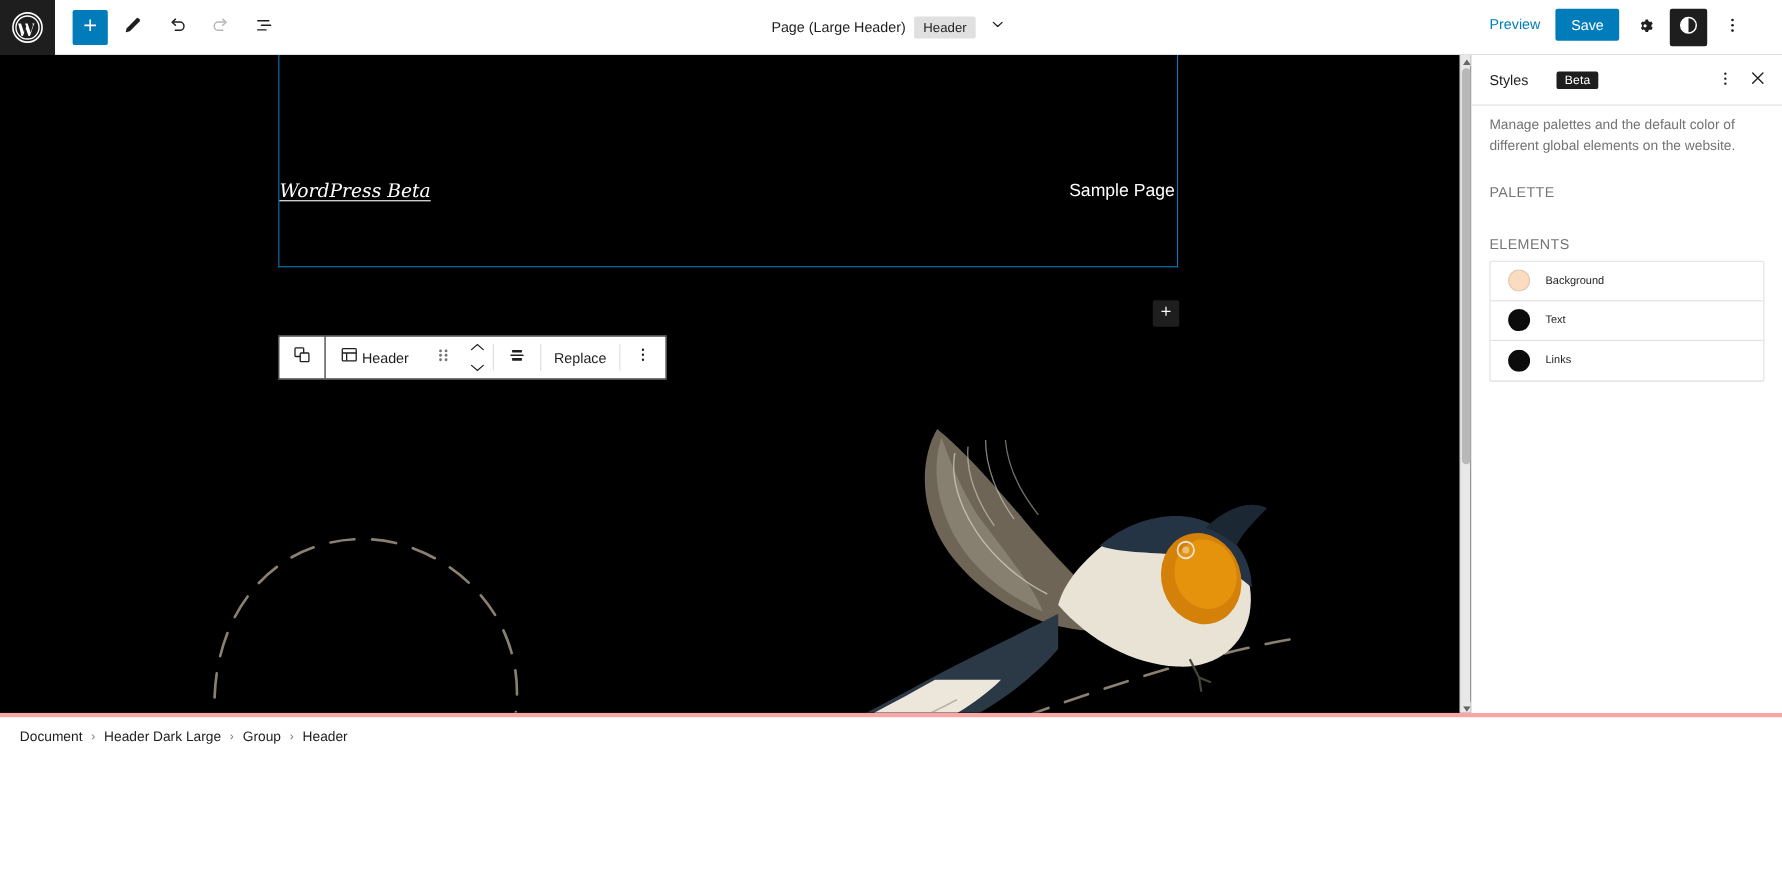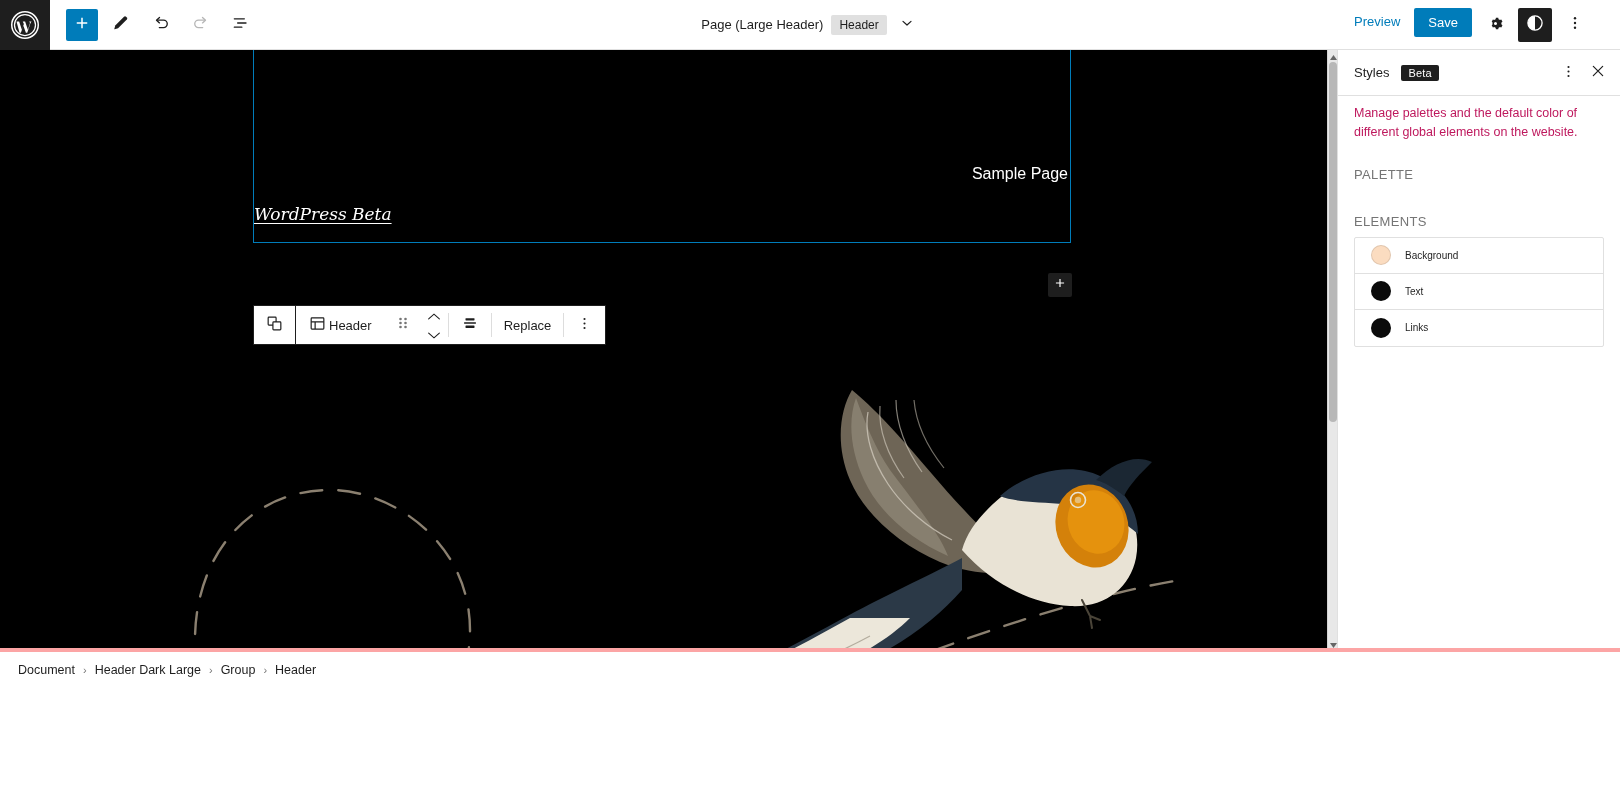--- a/index.html
+++ b/index.html
@@ -91,21 +91,20 @@
     border-top: none;
   }
   .site-title {
     position: absolute; left: 253px; top: 116px;
     font-family: "DejaVu Serif", serif;
     font-style: italic;
     font-size: 17px; color: #ffffff;
     text-decoration: underline;
     text-underline-offset: 3px;
     white-space: nowrap;
-    margin-top: 40px;
   }
   .nav-link {
     position: absolute; right: 0; top: 117px;
     font-size: 16px; color: #ffffff; white-space: nowrap;
   }
   .appender {
     position: absolute; left: 1048px; top: 223px;
     width: 24px; height: 24px;
     background: #1e1e1e; color: #fff;
     display: flex; align-items: center; justify-content: center;
@@ -150,41 +149,41 @@
   }
 
   
   .sidebar {
     width: 283px; flex: 0 0 283px;
     background: #fff; border-left: 1px solid #e0e0e0;
     display: flex; flex-direction: column;
   }
   .sb-header {
     height: 46px; display: flex; align-items: center;
-    padding: 0 8px 0 16px; border-bottom: 1px solid #e0e0e0; gap: 12px;
+    padding: 0 8px 0 16px; border-bottom: 1px solid #e0e0e0; gap: 26px;
   }
   .sb-title { font-size: 13px; color: #1e1e1e; }
   .sb-beta {
     font-size: 11px; background: #1e1e1e; color: #fff;
     padding: 2px 7px; border-radius: 2px; letter-spacing: .2px;
   }
   .sb-hdr-actions { margin-left: auto; display: flex; align-items: center; gap: 2px; }
   .sb-icon-btn {
     width: 28px; height: 28px; display: flex; align-items: center;
     justify-content: center; cursor: pointer; border-radius: 2px;
     background: transparent; border: none;
   }
   .sb-nav {
     display: flex; align-items: center; gap: 14px;
     padding: 12px 16px 8px 14px;
   }
   .sb-back { width: 22px; height: 22px; display:flex; align-items:center; justify-content:center; cursor: pointer; }
   .sb-nav-title { font-size: 14px; color: #1e1e1e; }
   .sb-desc {
-    font-size: 12.5px; line-height: 1.55; color: #be185d;
+    font-size: 12.5px; line-height: 1.55; color: #737373;
     padding: 8px 20px 0 16px;
   }
   .sb-section-label {
     font-size: 13px; color: #757575; letter-spacing: .35px;
     padding: 24px 16px 8px 16px; text-transform: uppercase;
   }
   .sb-card {
     margin: 0 16px; border: 1px solid #e0e0e0; border-radius: 2px;
     background: #fff;
   }

